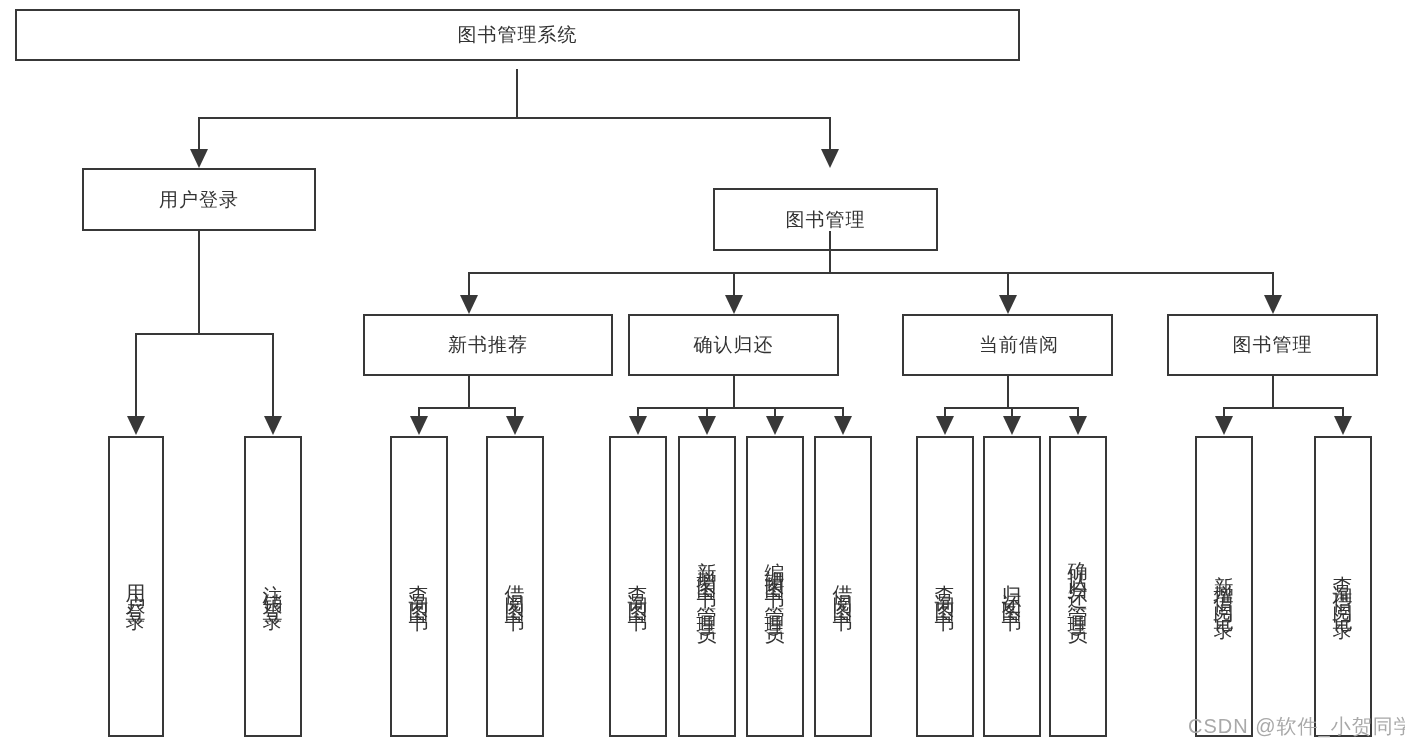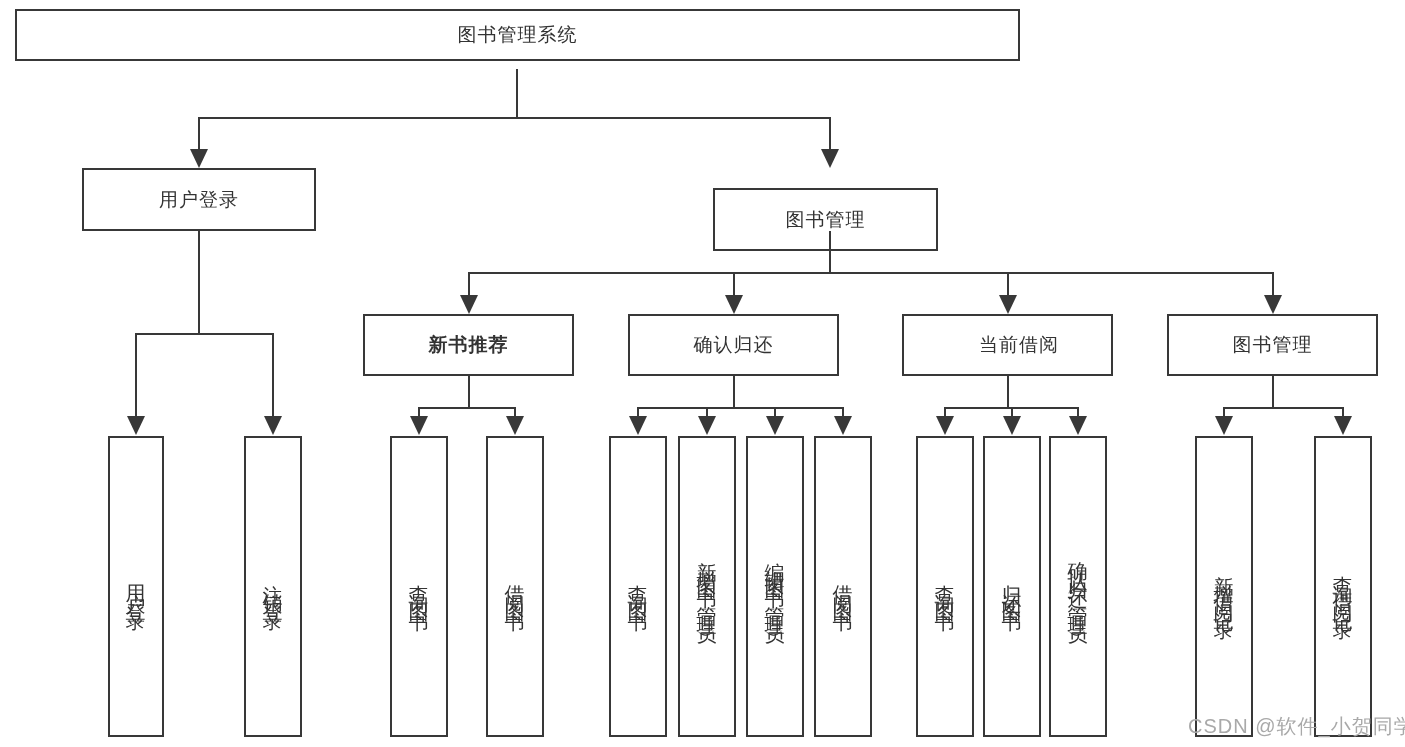--- a/index.html
+++ b/index.html
@@ -49,21 +49,21 @@
     font-size:20px;
     color:#a9a9a9;
     letter-spacing:1px;
     white-space:nowrap;
   }
 
   
   #root      {left:15px;  top:9px;  width:1005px; height:52px;}
   #n-user    {left:82px;  top:168px; width:234px;  height:63px;}
   #n-mgmt    {left:713px; top:168px; width:225px;  height:63px;margin-top:20px;}
-  #n-newrec  {left:363px; top:314px; width:211px;  height:62px;font-weight:bold;}
+  #n-newrec  {left:363px; top:314px; width:250px;  height:62px;}
   #n-borrow  {left:628px; top:314px; width:211px;  height:62px;}
   #n-current {left:902px; top:314px; width:211px;  height:62px;padding-left:23px;}
   #n-records {left:1167px;top:314px; width:211px;  height:62px;}
 
   .leaf{top:436px;height:301px;width:58px;}
   #l-ulogin  {left:108px; width:56px;}
   #l-ulogout {left:244px; width:58px;}
   #l-q1      {left:390px;}
   #l-b1      {left:486px;}
   #l-q2      {left:609px;}

